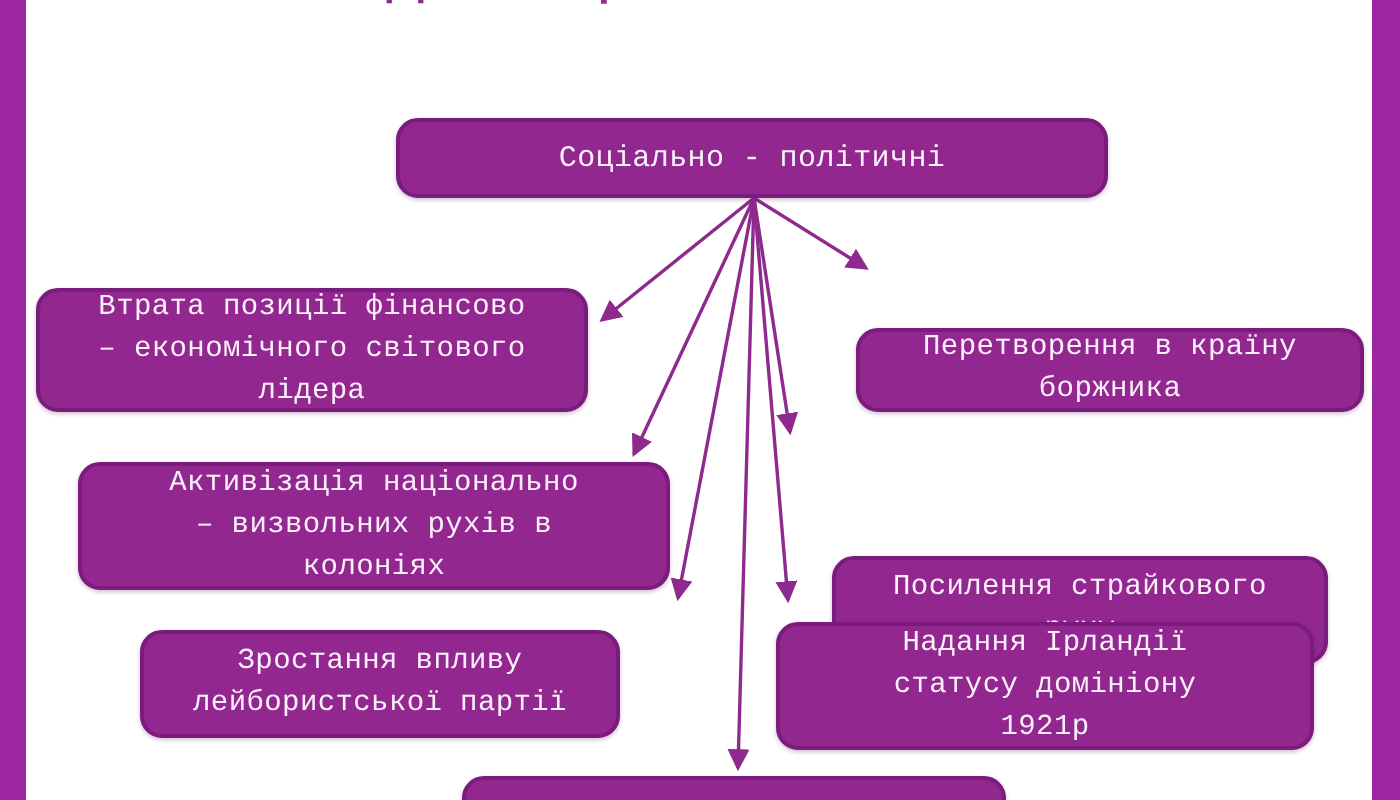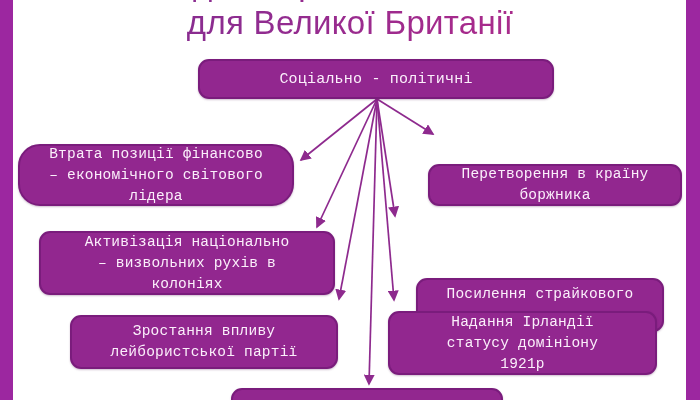--- a/index.html
+++ b/index.html
@@ -72,37 +72,36 @@
     display: flex;
     align-items: center;
     justify-content: center;
     padding: 3px 1px;
     box-shadow: 0 1px 2px rgba(80,20,80,0.28);
   }
   .node span { display: block; width: 100%; white-space: pre-line; }
 
   
   #node-root      { left: 198px; top: 59px;  width: 356px; height: 40px; font-size: 15px; }
-  #node-left-1    { left: 18px;  top: 144px; width: 276px; height: 62px; border-radius: 22px; }
+  #node-left-1    { left: 18px;  top: 144px; width: 276px; height: 62px; }
   #node-right-1   { left: 428px; top: 164px; width: 254px; height: 42px; font-family: Liberation Mono, monospace; }
   #node-left-2    { left: 39px;  top: 231px; width: 296px; height: 64px; }
   #node-right-2   { left: 416px; top: 238px; width: 248px; height: 54px; margin-top: 40px; }
-  #node-left-3    { left: 70px;  top: 315px; width: 268px; height: 54px; }
+  #node-left-3    { left: 70px;  top: 315px; width: 240px; height: 54px; }
   #node-right-3   { left: 388px; top: 311px; width: 269px; height: 64px; }
   #node-bottom    { left: 231px; top: 388px; width: 272px; height: 58px; }
 </style>
 </head>
 <body>
 
 <div class="side-bar left"></div>
 <div class="side-bar right"></div>
 
 <div class="title-block">
   <div class="title-line">Наслідки Першої світової війни</div>
-  <div class="title-line">для Великої Британії</div>
 </div>
 
 <svg class="arrow-layer" viewBox="0 0 700 400" width="700" height="400" aria-hidden="true">
   <defs>
     <marker id="ah" viewBox="0 0 10 10" refX="8.5" refY="5" markerWidth="6.5" markerHeight="6.5" orient="auto-start-reverse">
       <path d="M 0 0 L 10 5 L 0 10 z" fill="#8E2A8E"></path>
     </marker>
   </defs>
   <g stroke="#8E2A8E" stroke-width="1.7" fill="none" marker-end="url(#ah)">
     <line x1="377" y1="99" x2="301" y2="160"></line>

